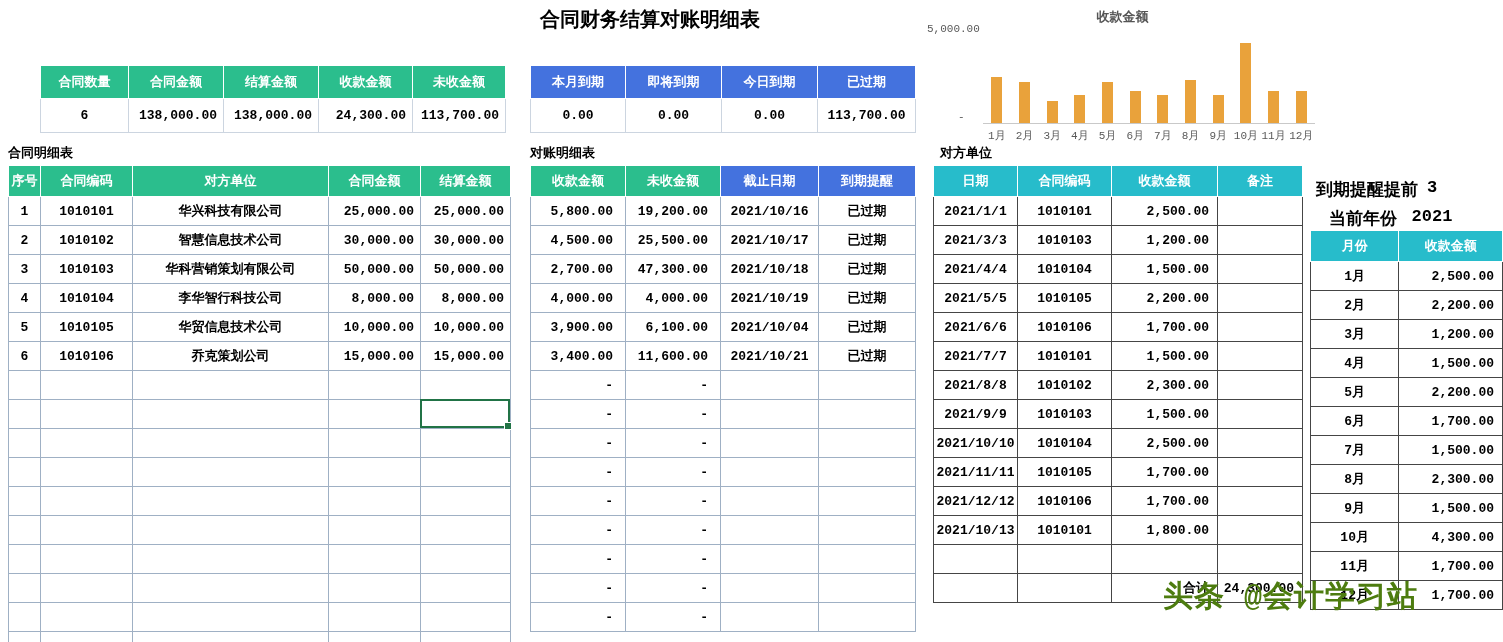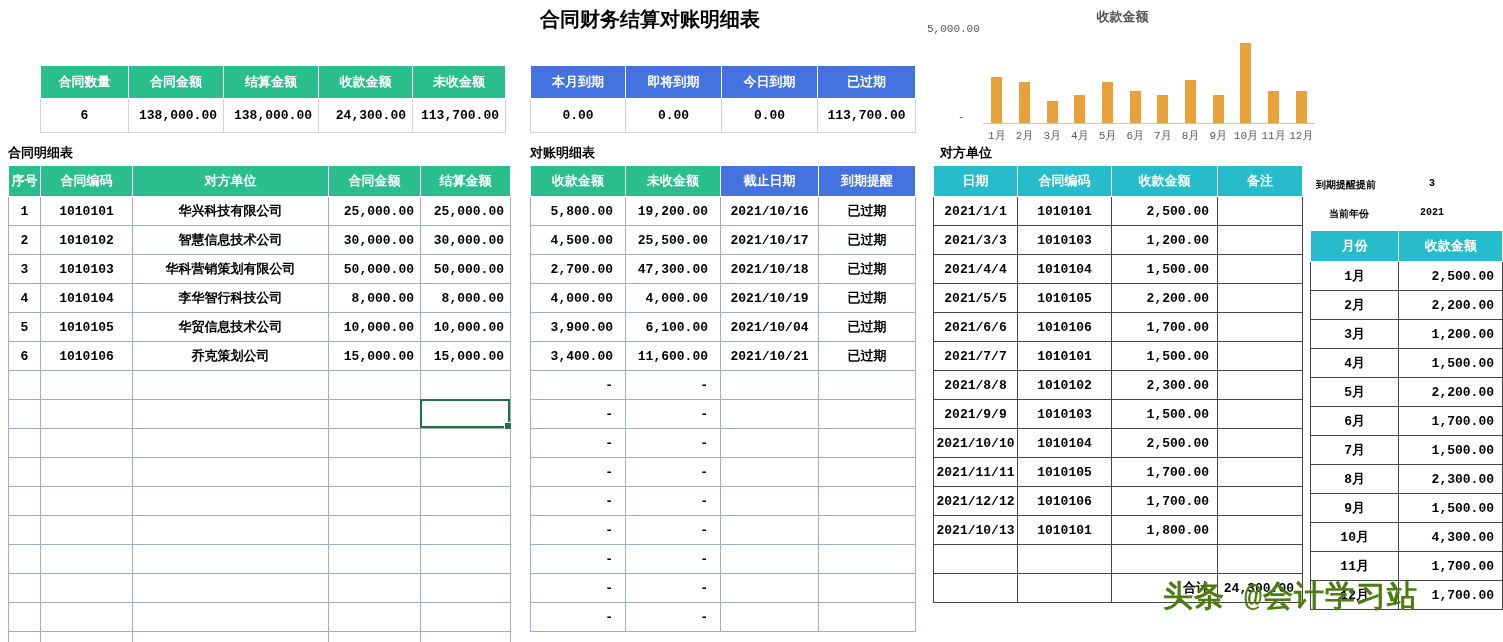--- a/index.html
+++ b/index.html
@@ -54,21 +54,21 @@
   .slot{flex:1;display:flex;justify-content:center;align-items:flex-end;height:100%}
   .bar{width:11px}
   .xrow{position:absolute;left:58px;top:126px;width:332px;display:flex}
   .xlab{flex:1;text-align:center;font-size:11px;color:#595959;white-space:nowrap}
 
   
   .sel{position:absolute;border:2px solid var(--sel);z-index:10}
   .sel::after{content:"";position:absolute;right:-4px;bottom:-4px;width:6px;height:6px;
               background:var(--sel);border:1px solid #fff}
 
-  .setting{font-size:10px;font-weight:bold;white-space:nowrap}
+  .setting{font-size:17px;font-weight:bold;white-space:nowrap}
   .watermark{position:absolute;left:1163px;top:576px;font-size:30px;font-weight:bold;
              color:#4d7c0f;letter-spacing:1px;white-space:nowrap;z-index:40}
 </style>
 </head>
 <body>
 
 <div class="app">
 
   <div class="abs page-title" style="left:520px;top:6px;width:260px">合同财务结算对账明细表</div>
 

